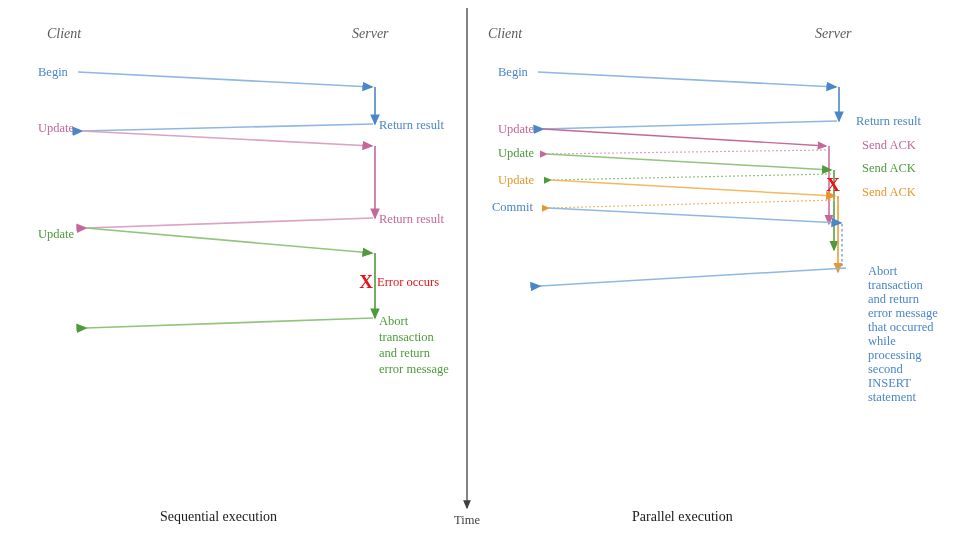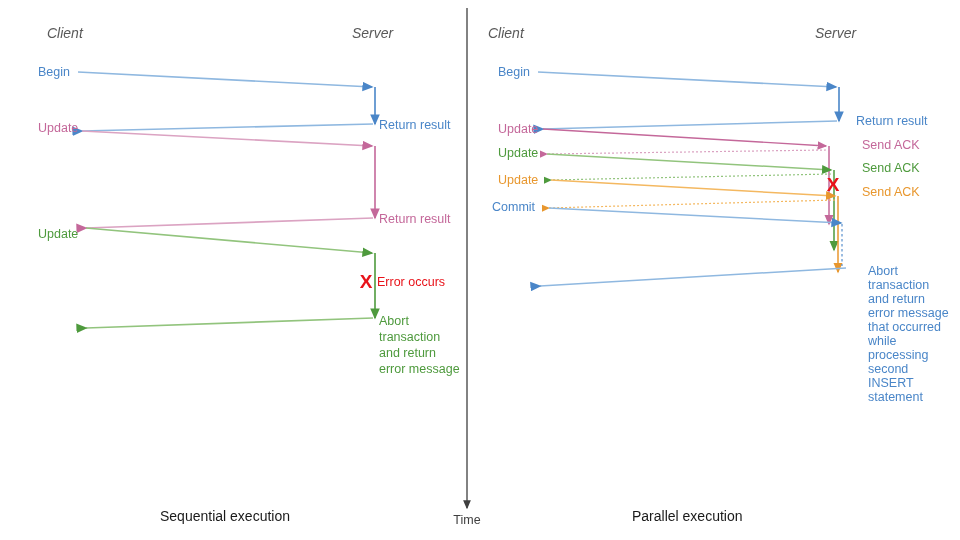--- a/index.html
+++ b/index.html
@@ -1,18 +1,18 @@
 <!DOCTYPE html>
 <html><head>
 <meta charset="utf-8">
 <style>
   html,body{margin:0;padding:0;background:#ffffff;}
   body{width:960px;height:540px;overflow:hidden;
        font-family:"Liberation Sans","DejaVu Sans",sans-serif;}
-  #stage{position:relative;width:960px;height:540px;background:#fff;}
+  #stage{position:relative;width:960px;height:540px;background:#fff;font-family:Liberation Serif, serif;}
   svg#diagram{position:absolute;left:0;top:0;width:960px;height:540px;}
   .actor-label{font-style:italic;font-size:14px;fill:#595959;}
   .msg-label{font-size:12.5px;}
   .caption{font-size:14px;fill:#1a1a1a;}
   .time-label{font-size:12.5px;fill:#3f3f3f;}
   .note-line{font-size:12.5px;}
   text{white-space:pre;}
 </style>
 </head>
 <body>

